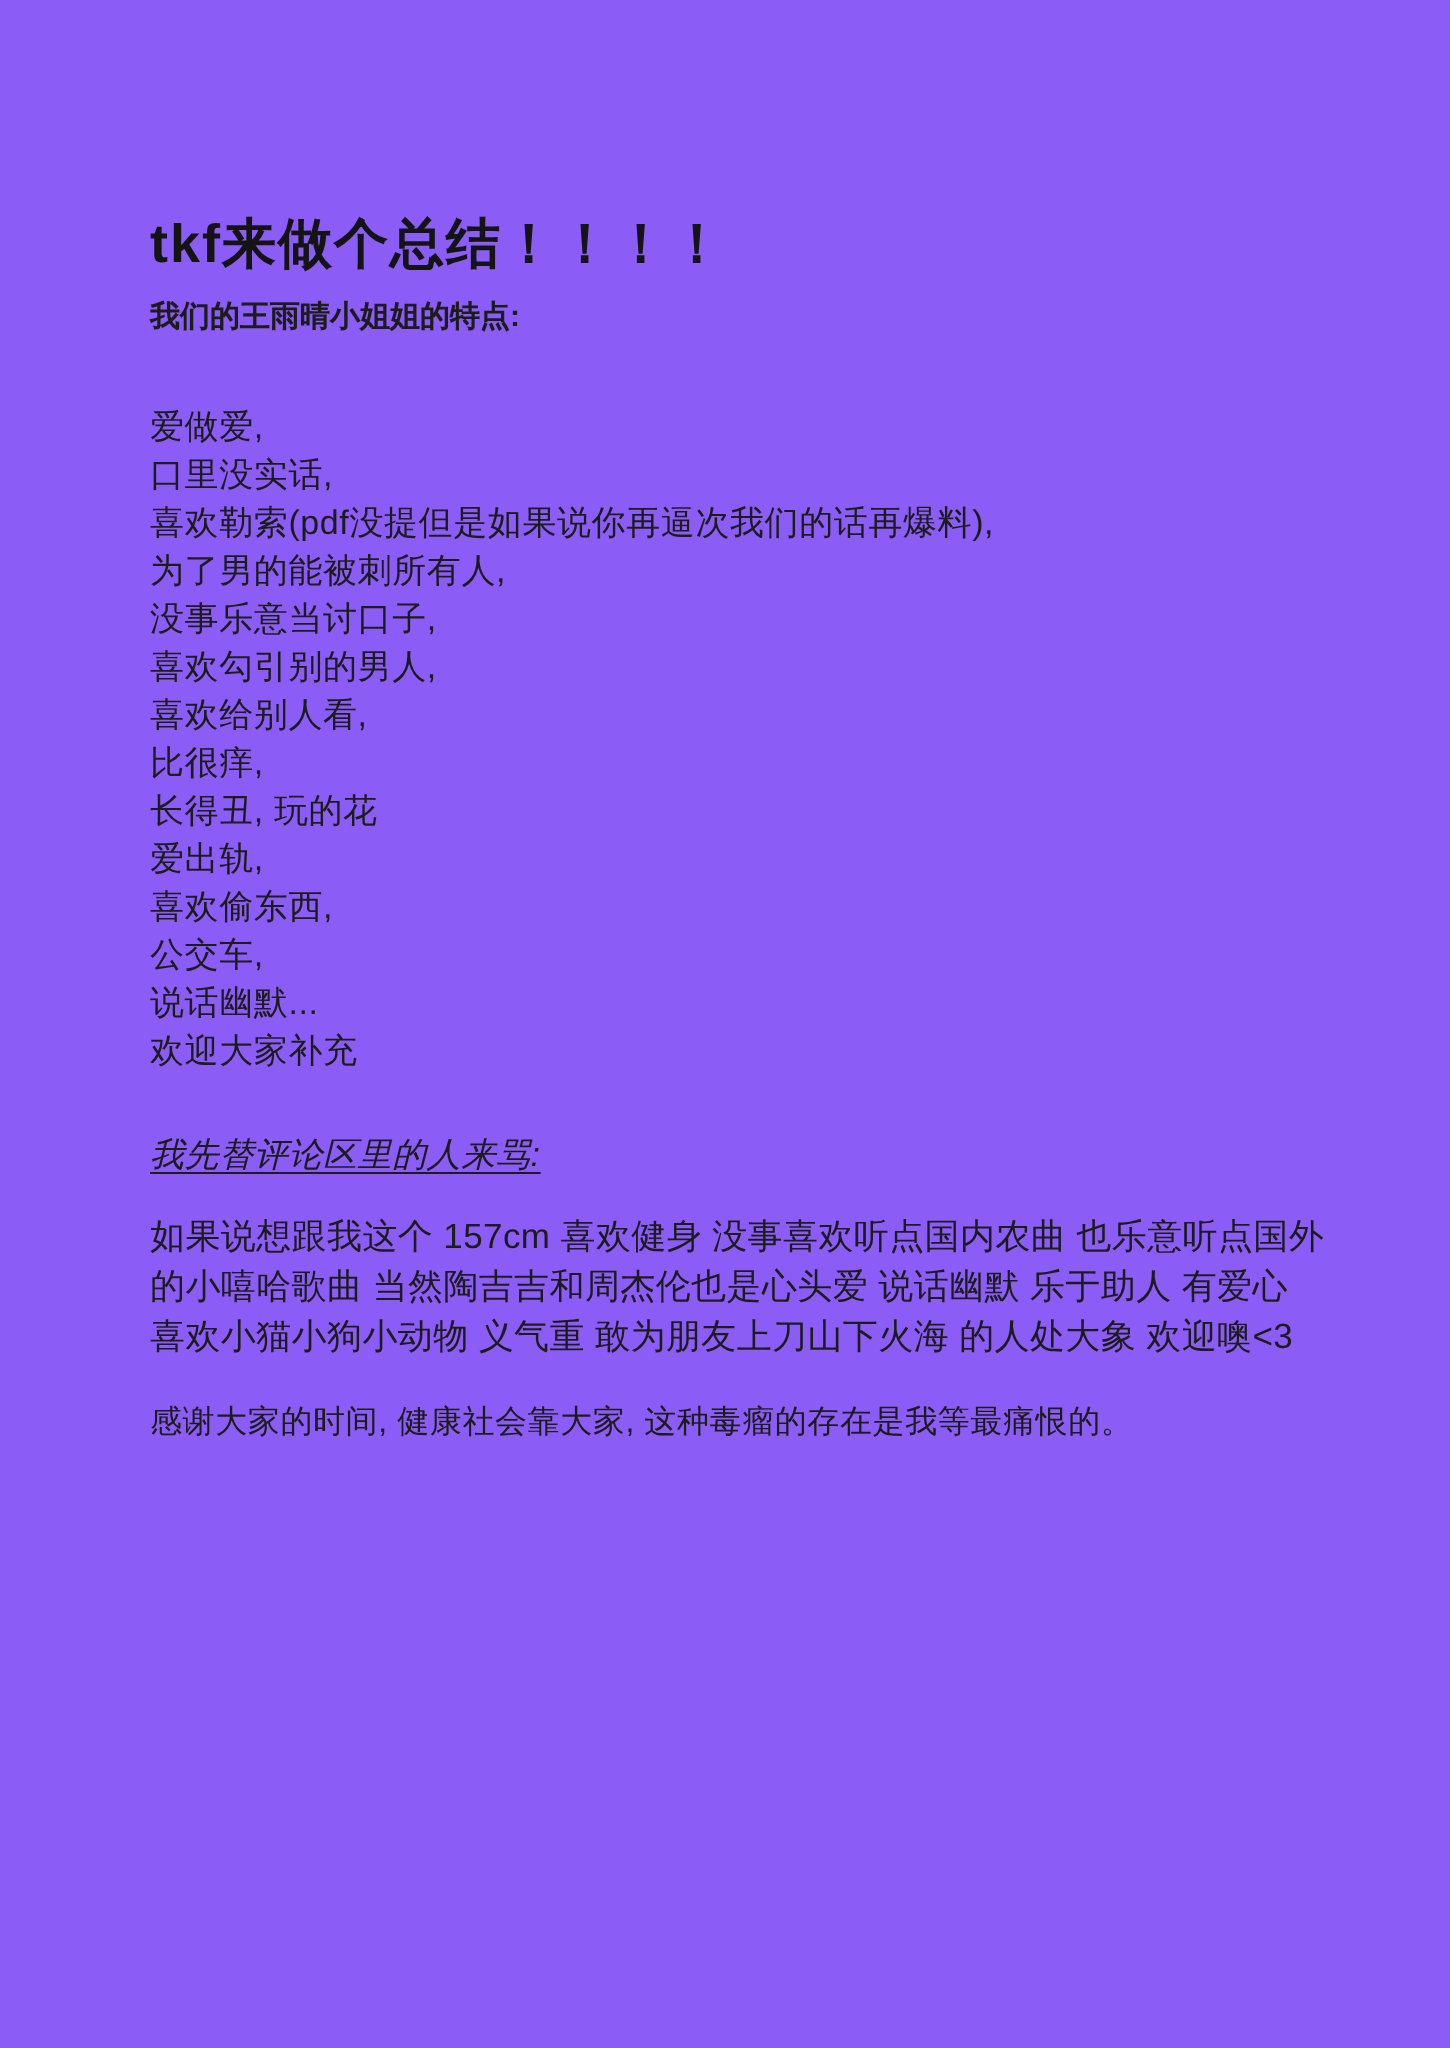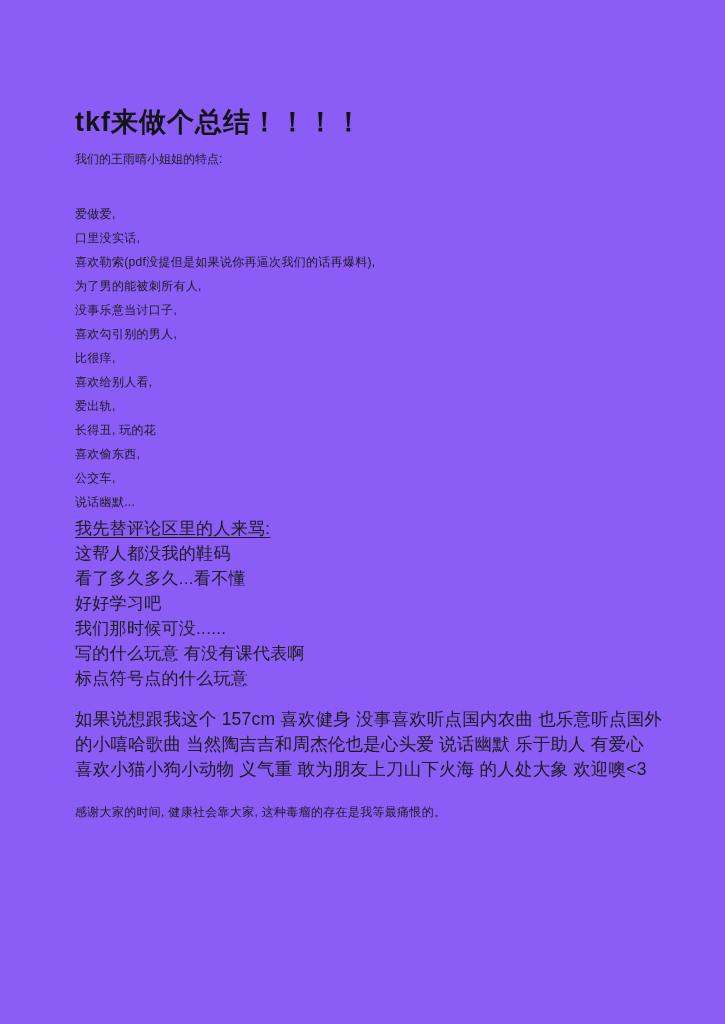--- a/index.html
+++ b/index.html
@@ -20,31 +20,33 @@
   }
   .doc-title {
     font-size: 27px;
     font-weight: bold;
     line-height: 34px;
     letter-spacing: 1px;
     margin: 0 0 9px 0;
     color: #141414;
   }
   .doc-subtitle {
-    font-size: 12px;
+    font-size: 15px;
     line-height: 22px;
     margin: 0 0 32px 0;
+    font-weight: bold;
   }
   .traits-list .doc-line {
-    font-size: 12px;
+    font-size: 17px;
     line-height: 24px;
     letter-spacing: 0.3px;
   }
   .comments-block {
-    margin-top: 2px;
+    margin-top: 27px;
+    font-style: italic;
   }
   .comments-heading {
     font-size: 17px;
     line-height: 25px;
     letter-spacing: 0.3px;
     text-decoration: underline;
     text-underline-offset: 3px;
   }
   .comments-list .doc-line {
     font-size: 17px;
@@ -54,59 +56,52 @@
   .about-paragraph {
     margin-top: 16px;
     width: 588px;
     font-size: 17.5px;
     line-height: 25px;
     letter-spacing: 0.2px;
     word-break: break-all;
   }
   .closing-line {
     margin-top: 12px;
-    font-size: 12px;
+    font-size: 16px;
     line-height: 25px;
     letter-spacing: 0.3px;
   }
 </style>
 </head>
 <body>
 
 <div class="page">
 
   <h1 class="doc-title">tkf来做个总结！！！！</h1>
 
   <p class="doc-subtitle">我们的王雨晴小姐姐的特点:</p>
 
   <div class="traits-list">
       <div class="doc-line">爱做爱,</div>
       <div class="doc-line">口里没实话,</div>
       <div class="doc-line">喜欢勒索(pdf没提但是如果说你再逼次我们的话再爆料),</div>
       <div class="doc-line">为了男的能被刺所有人,</div>
       <div class="doc-line">没事乐意当讨口子,</div>
       <div class="doc-line">喜欢勾引别的男人,</div>
+      <div class="doc-line">喜欢给别人看,</div>
       <div class="doc-line">比很痒,</div>
-      <div class="doc-line">喜欢给别人看,</div>
+      <div class="doc-line">长得丑, 玩的花</div>
       <div class="doc-line">爱出轨,</div>
-      <div class="doc-line">长得丑, 玩的花</div>
       <div class="doc-line">喜欢偷东西,</div>
       <div class="doc-line">公交车,</div>
       <div class="doc-line">说话幽默...</div>
+      <div class="doc-line">欢迎大家补充</div>
     </div>
 
   <div class="comments-block">
     <div class="comments-heading">我先替评论区里的人来骂:</div>
-    <div class="comments-list">
-        <div class="doc-line">这帮人都没我的鞋码</div>
-        <div class="doc-line">看了多久多久...看不懂</div>
-        <div class="doc-line">好好学习吧</div>
-        <div class="doc-line">我们那时候可没......</div>
-        <div class="doc-line">写的什么玩意 有没有课代表啊</div>
-        <div class="doc-line">标点符号点的什么玩意</div>
-      </div>
   </div>
 
   <p class="about-paragraph">如果说想跟我这个 157cm 喜欢健身 没事喜欢听点国内农曲 也乐意听点国外的小嘻哈歌曲 当然陶吉吉和周杰伦也是心头爱 说话幽默 乐于助人 有爱心 喜欢小猫小狗小动物 义气重 敢为朋友上刀山下火海 的人处大象 欢迎噢&lt;3</p>
 
   <p class="closing-line">感谢大家的时间, 健康社会靠大家, 这种毒瘤的存在是我等最痛恨的。</p>
 
 </div>
 
 </body></html>

